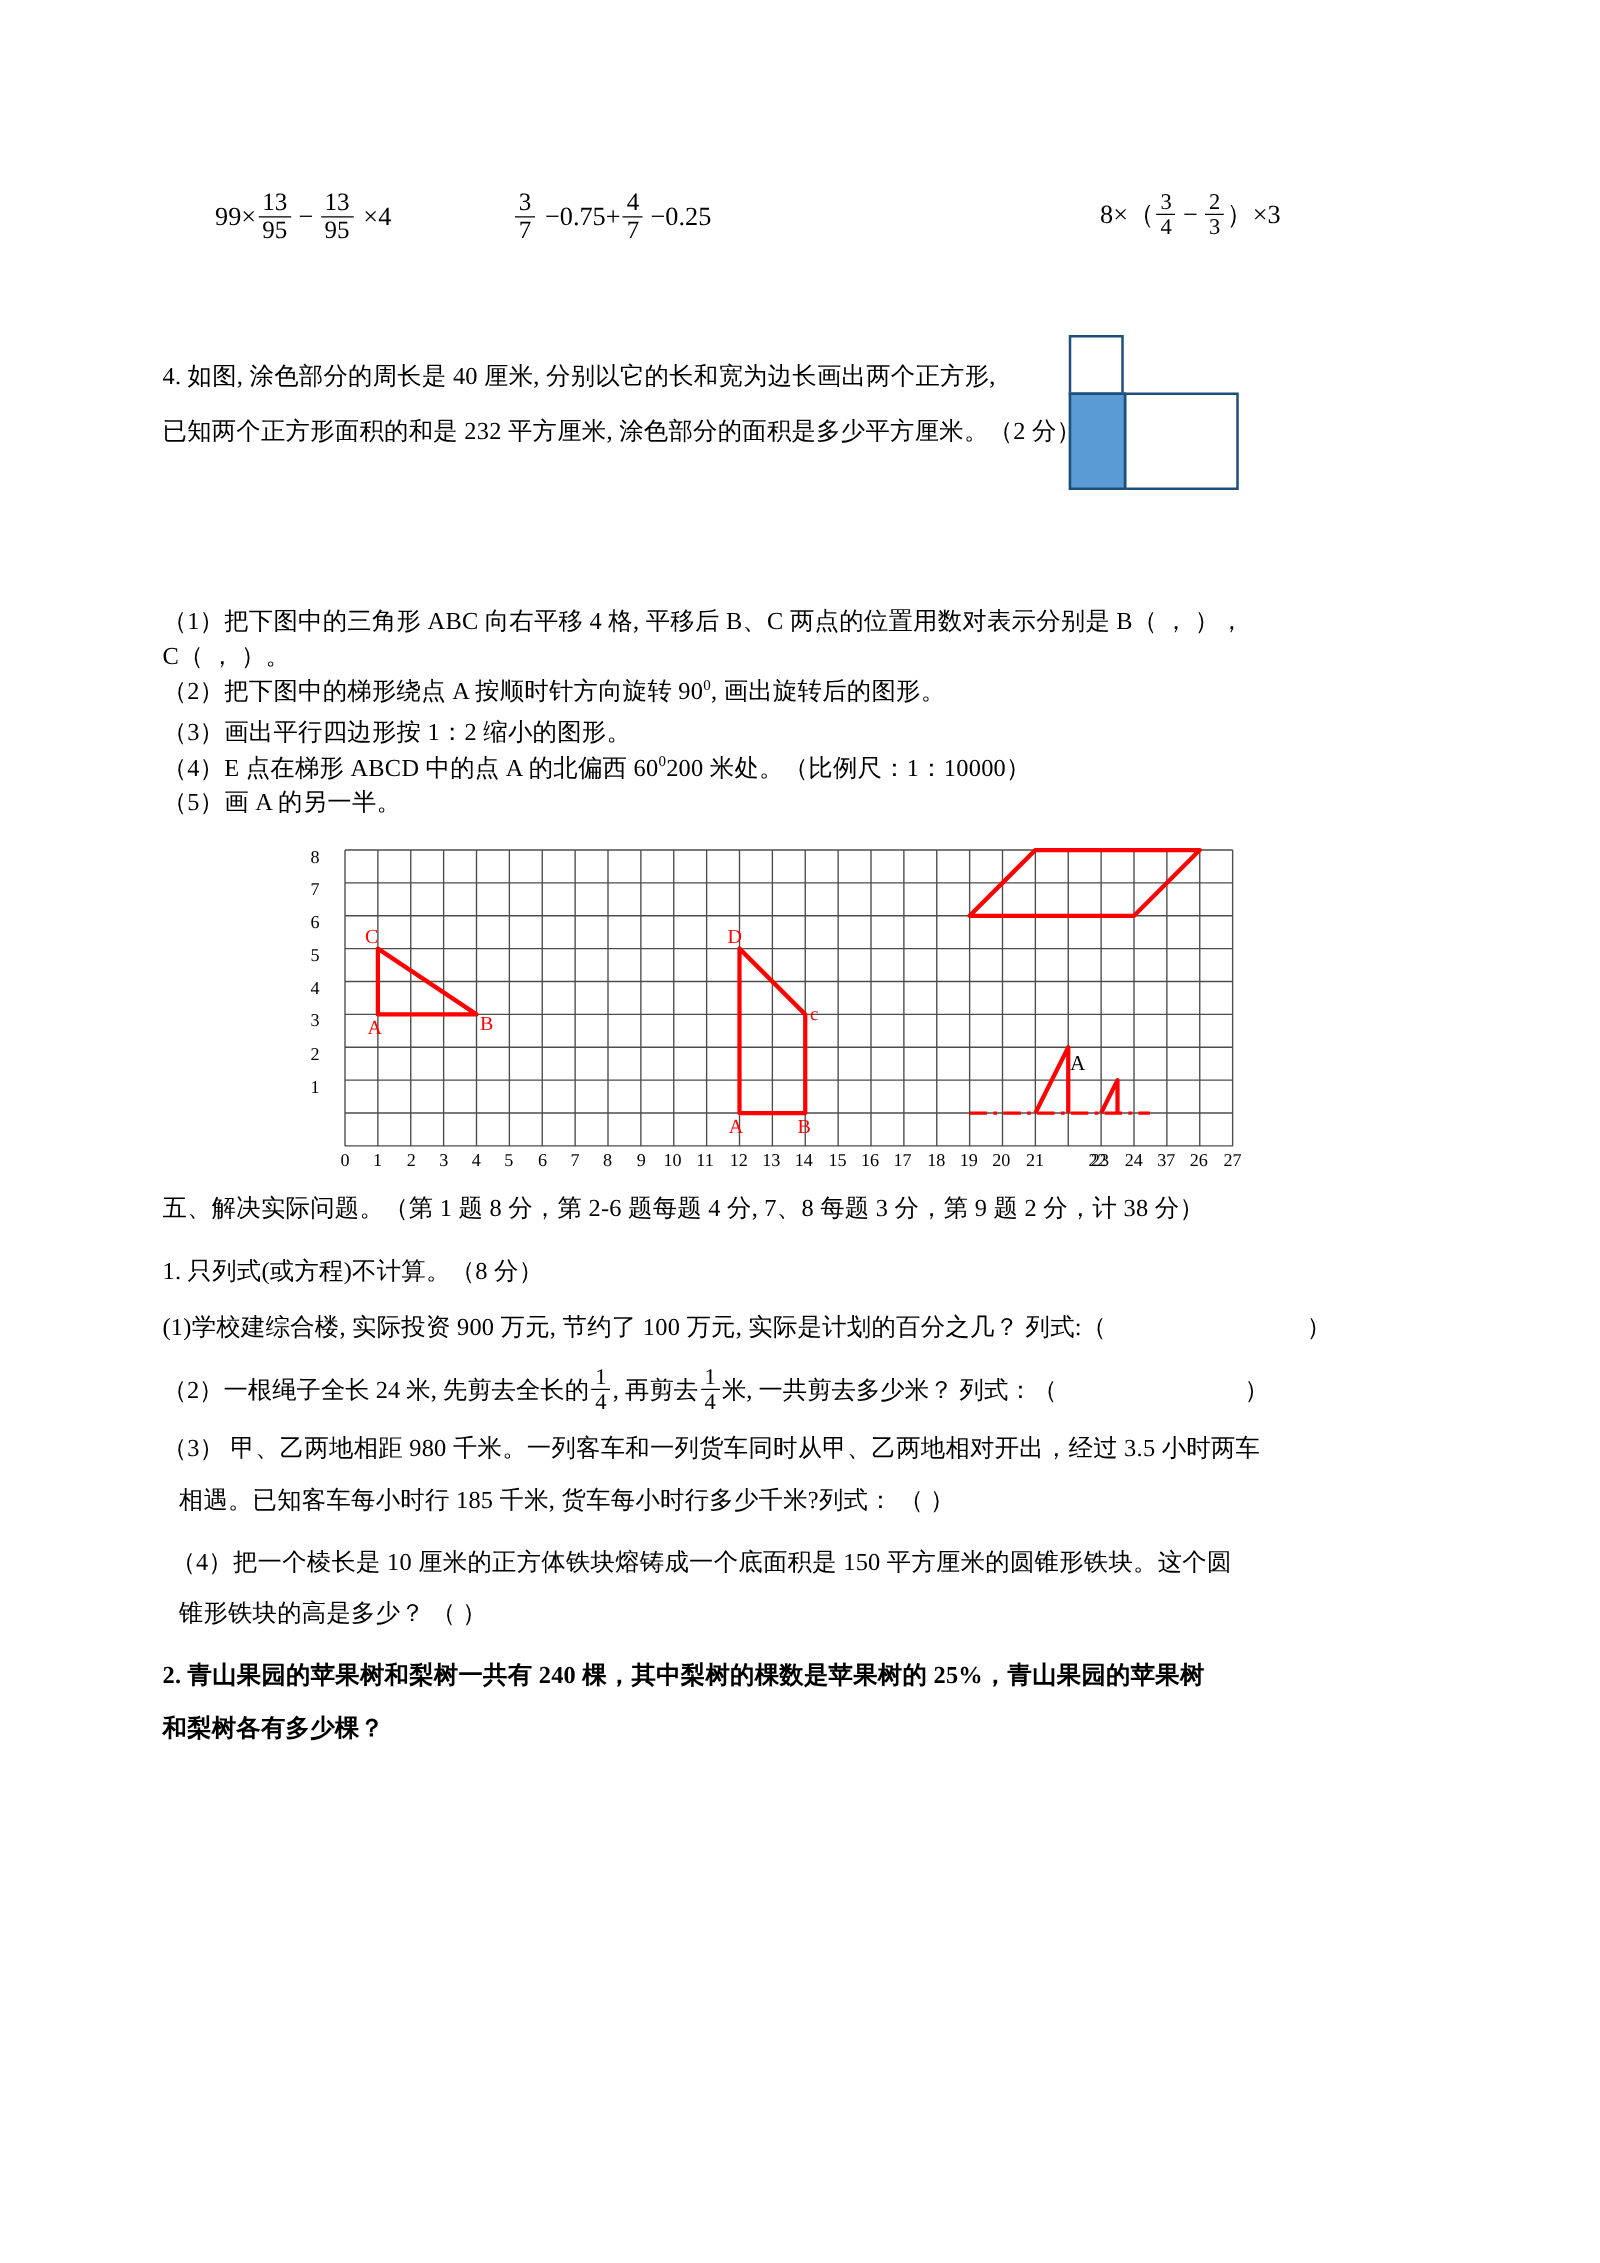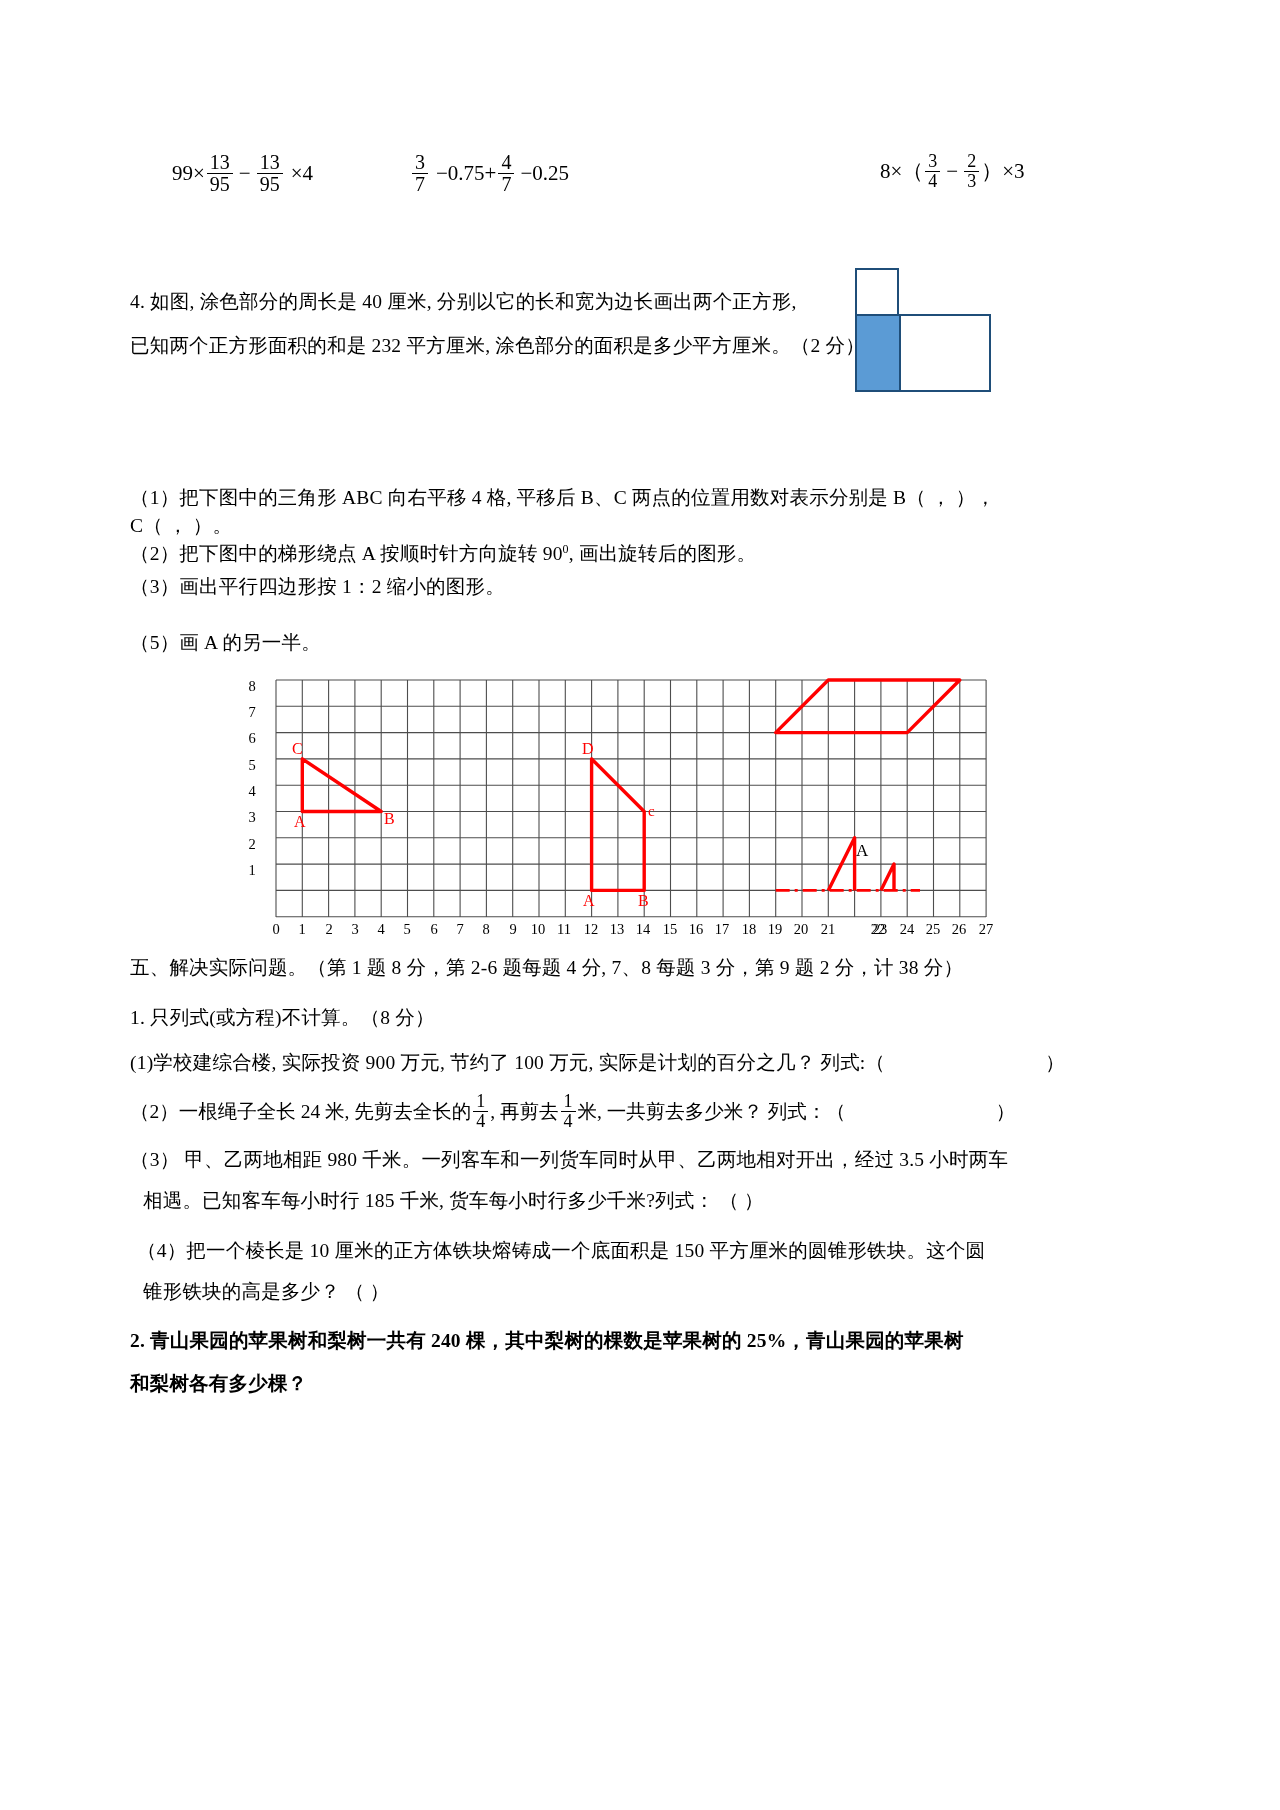--- a/index.html
+++ b/index.html
@@ -173,20 +173,23 @@
 
   <div class="txt" style="left:130px; top:483px;">（1）把下图中的三角形 ABC 向右平移 4 格, 平移后 B、C 两点的位置用数对表示分别是 B（    ，    ），</div>
   <div class="txt" style="left:130px; top:511px;">C（     ，     ）。</div>
 
   <div class="txt" style="left:130px; top:539px;">
     <span>（2）把下图中的梯形绕点 A 按顺时针方向旋转 90</span><sup style="font-size:12px;">0</sup><span>, 画出旋转后的图形。</span>
   </div>
 
   <div class="txt" style="left:130px; top:572px;">（3）画出平行四边形按 1：2 缩小的图形。</div>
 
+  <div class="txt" style="left:130px; top:600px;">
+    <span>（4）E 点在梯形 ABCD 中的点 A 的北偏西 60</span><sup style="font-size:12px;">0</sup><span>200 米处。（比例尺：1：10000）</span>
+  </div>
 
   <div class="txt" style="left:130px; top:628px;">（5）画 A 的另一半。</div>
 
   <div class="grid-wrap">
     <svg class="grid-svg" width="740" height="252" viewBox="0 0 740 252">
 
       <g id="gridlines" stroke="#4d4d4d" stroke-width="1.1" fill="none">
 
         <line x1="14" y1="4" x2="14" y2="241"></line>
         <line x1="40.3" y1="4" x2="40.3" y2="241"></line>
@@ -288,21 +291,21 @@
     <div class="axis-label" style="left:397px; top:245px; width:22px;">15</div>
     <div class="axis-label" style="left:423px; top:245px; width:22px;">16</div>
     <div class="axis-label" style="left:449px; top:245px; width:22px;">17</div>
     <div class="axis-label" style="left:476px; top:245px; width:22px;">18</div>
     <div class="axis-label" style="left:502px; top:245px; width:22px;">19</div>
     <div class="axis-label" style="left:528px; top:245px; width:22px;">20</div>
     <div class="axis-label" style="left:555px; top:245px; width:22px;">21</div>
     <div class="axis-label" style="left:581px; top:245px; width:22px;margin-left:24px;">22</div>
     <div class="axis-label" style="left:607px; top:245px; width:22px;">23</div>
     <div class="axis-label" style="left:634px; top:245px; width:22px;">24</div>
-    <div class="axis-label" style="left:660px; top:245px; width:22px;">25</div>
+    <div class="axis-label" style="left:660px; top:245px; width:22px;">37</div>
     <div class="axis-label" style="left:686px; top:245px; width:22px;">26</div>
     <div class="axis-label" style="left:713px; top:245px; width:22px;">27</div>
   </div>
 
   <div class="txt" style="left:130px; top:953px;">五、解决实际问题。（第 1 题 8 分，第 2-6 题每题 4 分, 7、8 每题 3 分，第 9 题 2 分，计 38 分）</div>
   <div class="txt" style="left:130px; top:1003px;">1. 只列式(或方程)不计算。（8 分）</div>
 
   <div class="txt" style="left:130px; top:1048px;">
     <span>(1)学校建综合楼, 实际投资 900 万元, 节约了 100 万元, 实际是计划的百分之几？ 列式:（</span>
     <span style="display:inline-block; width:150px;"></span>

